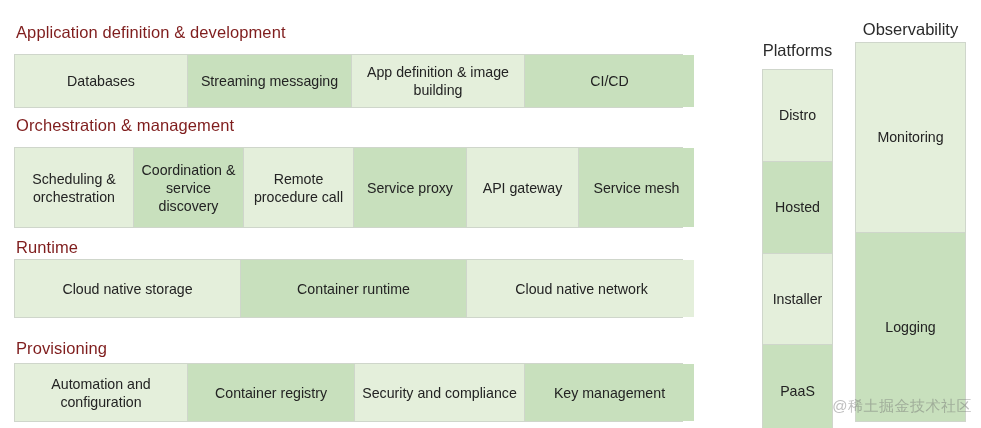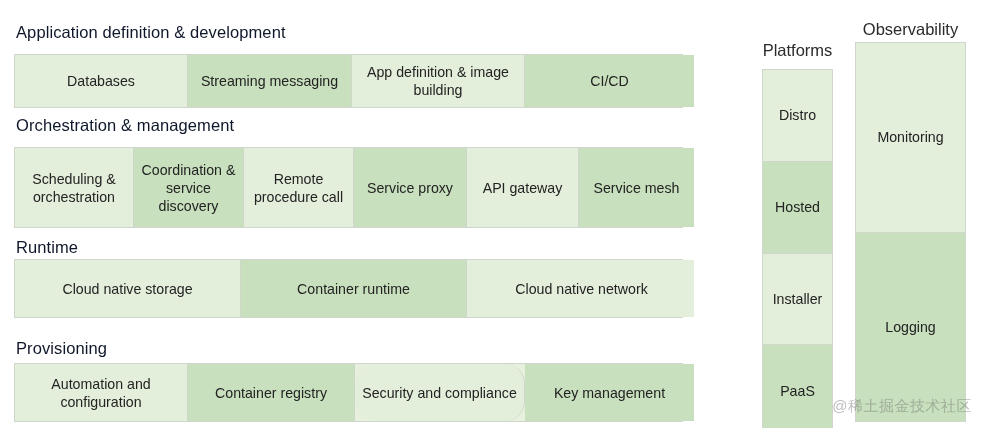--- a/index.html
+++ b/index.html
@@ -35,21 +35,21 @@
 
   .layer {
     position: absolute;
     left: 0;
     width: 679px;
   }
 
   .layer-title {
     font-size: 16.5px;
     line-height: 20px;
-    color: #0f172a;
+    color: #7f1d1d;
     letter-spacing: 0.1px;
     white-space: nowrap;
     margin-left: 2px;
   }
 
   .layer-row {
     display: flex;
     width: 669px;
     box-sizing: border-box;
     border: 1px solid #cfd6cb;
@@ -175,21 +175,21 @@
           <div class="cell tone-light" style="flex: 0 0 226px;">Cloud native storage</div>
           <div class="cell tone-mid" style="flex: 0 0 226px;">Container runtime</div>
           <div class="cell tone-light" style="flex: 0 0 227px; padding-left: 6px;">Cloud native network</div>
         </div>
       </div>
       <div class="layer" style="top: 338px;">
         <div class="layer-title">Provisioning</div>
         <div class="layer-row" style="height: 59px; margin-top: 5px;">
           <div class="cell tone-light" style="flex: 0 0 173px;">Automation and configuration</div>
           <div class="cell tone-mid" style="flex: 0 0 167px;">Container registry</div>
-          <div class="cell tone-light" style="flex: 0 0 170px; border-radius: 20px;">Security and compliance</div>
+          <div class="cell tone-light" style="flex: 0 0 170px;">Security and compliance</div>
           <div class="cell tone-mid" style="flex: 0 0 169px;">Key management</div>
         </div>
       </div>
     </div>
 
   <div class="col" id="platforms-col">
     <div class="col-title">Platforms</div>
     <div class="col-body" id="platforms-body">
         <div class="col-cell tone-light">Distro</div>
         <div class="col-cell tone-mid">Hosted</div>

